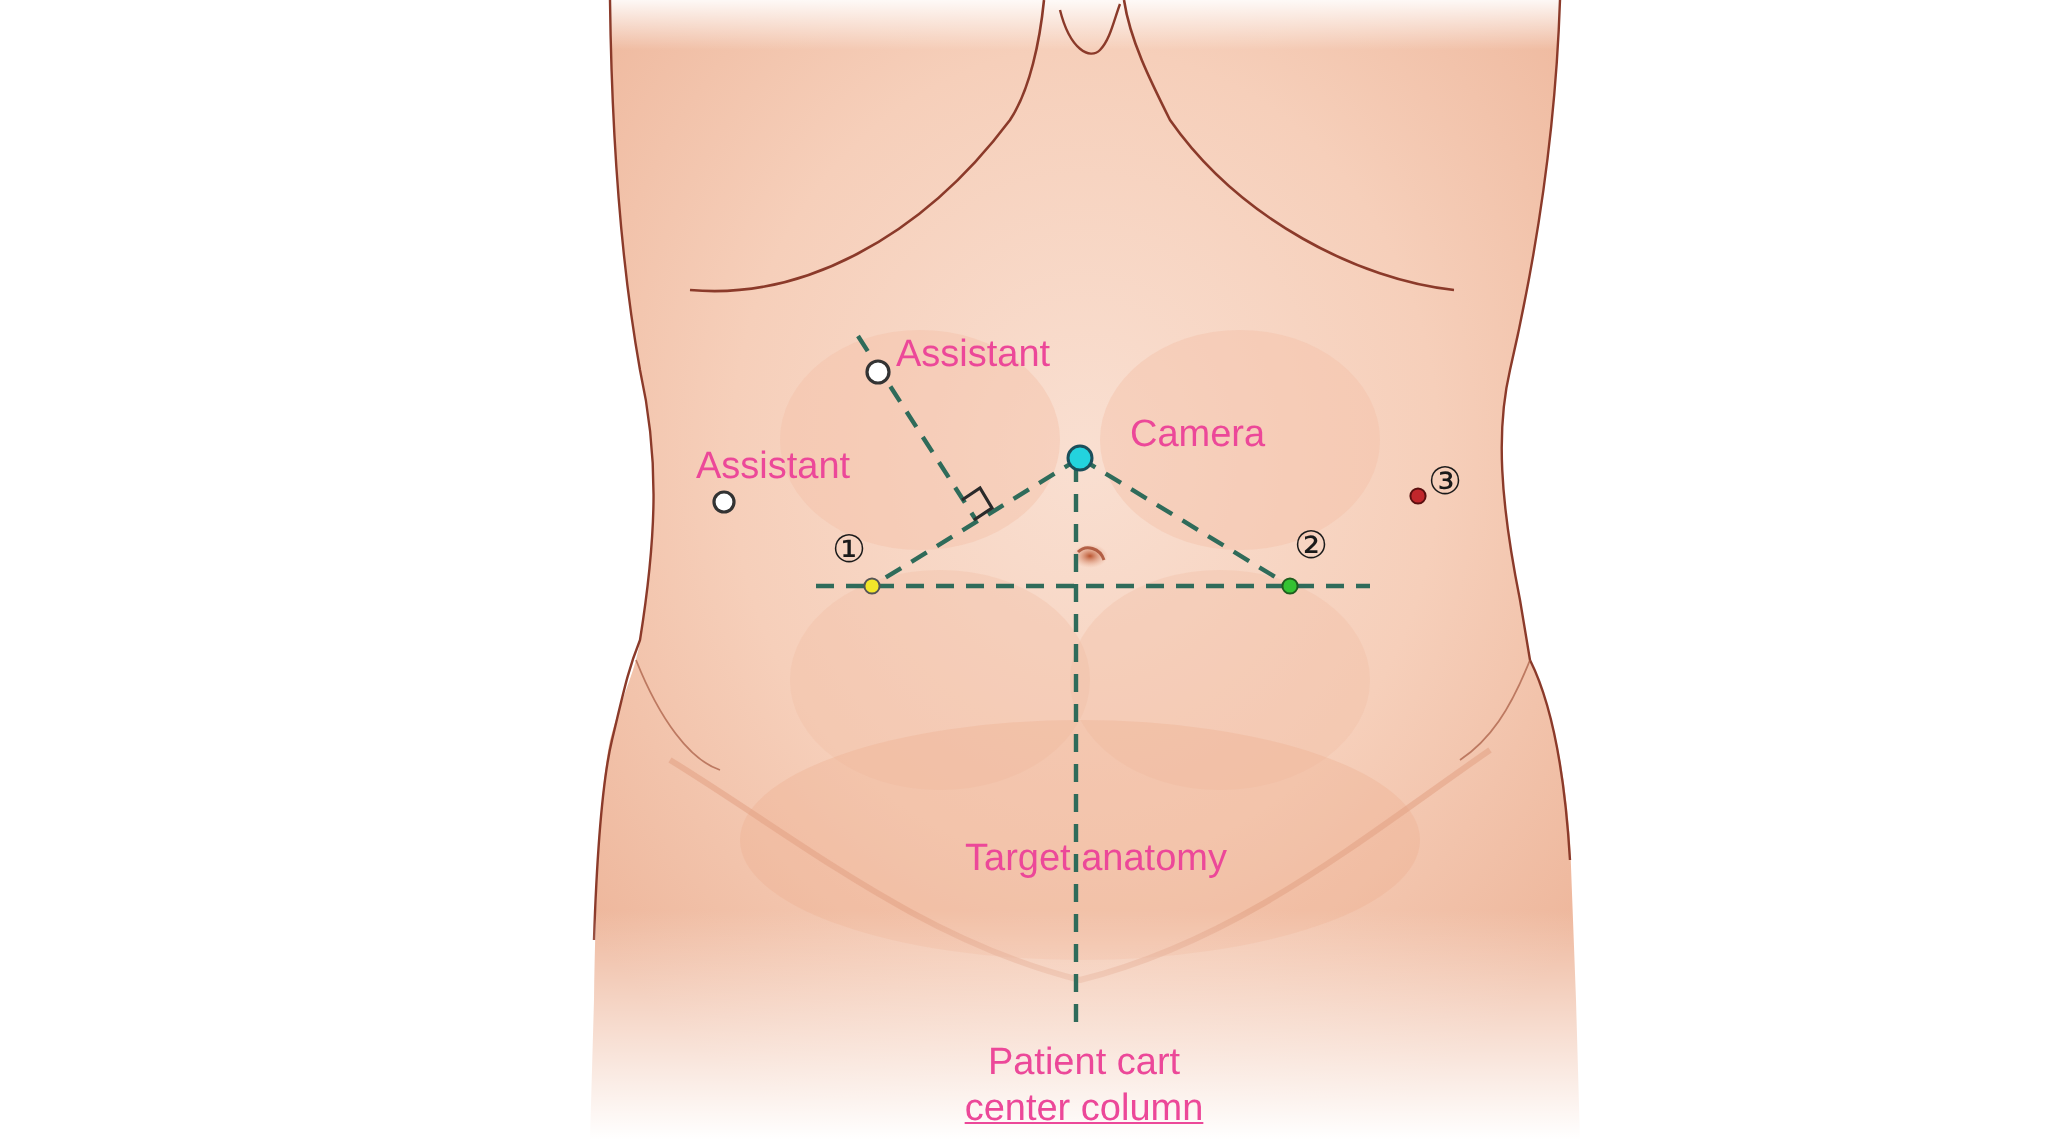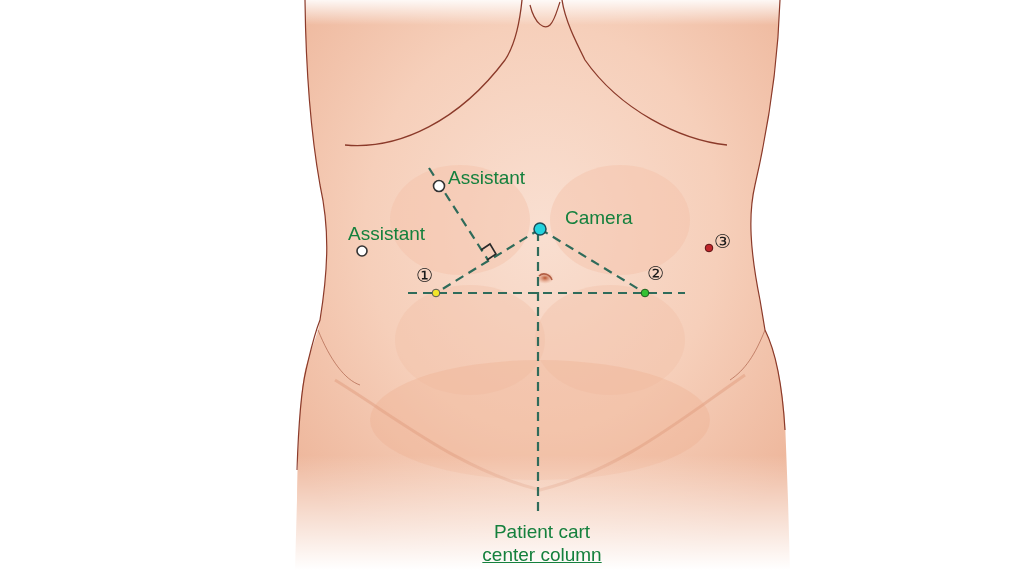--- a/index.html
+++ b/index.html
@@ -1,19 +1,19 @@
 <!DOCTYPE html>
 <html><head>
   <meta charset="utf-8">
   <style>
     html, body { margin: 0; padding: 0; background: #ffffff; }
     body { width: 1027px; height: 570px; position: relative; overflow: hidden;
            font-family: "Liberation Sans", sans-serif; }
     #stage { position: absolute; left: 0; top: 0; width: 1027px; height: 570px; }
-    .lbl { position: absolute; color: #15803d; font-family: "Liberation Sans", sans-serif;
+    .lbl { position: absolute; color: #ec4899; font-family: "Liberation Sans", sans-serif;
            font-size: 19px; line-height: 20px; white-space: nowrap; }
     .lbl.center { text-align: center; transform: translateX(-50%); }
     .numlbl { position: absolute; font-family: "DejaVu Sans", sans-serif; font-size: 19px;
               line-height: 20px; color: #1a1a1a; }
   </style>
 </head>
 <body>
 
 <div id="stage">
   <svg width="1027" height="570" viewBox="0 0 1027 570" xmlns="http://www.w3.org/2000/svg">
@@ -83,15 +83,16 @@
     <circle cx="709" cy="248" r="3.8" fill="#c0262b" stroke="#5a1010" stroke-width="1"></circle>
   </svg>
 
   
   <div class="lbl" style="left:448px; top:168px;">Assistant</div>
   <div class="lbl" style="left:348px; top:224px;">Assistant</div>
   <div class="lbl" style="left:565px; top:208px;">Camera</div>
   <div class="numlbl" style="left:416px; top:265px;">①</div>
   <div class="numlbl" style="left:647px; top:263px;">②</div>
   <div class="numlbl" style="left:714px; top:231px;">③</div>
+  <div class="lbl center" style="left:548px; top:420px;">Target anatomy</div>
   <div class="lbl center" style="left:542px; top:522px;">Patient cart</div>
   <div class="lbl center" style="left:542px; top:545px;text-decoration:underline;">center column</div>
 </div>
 
 </body></html>

